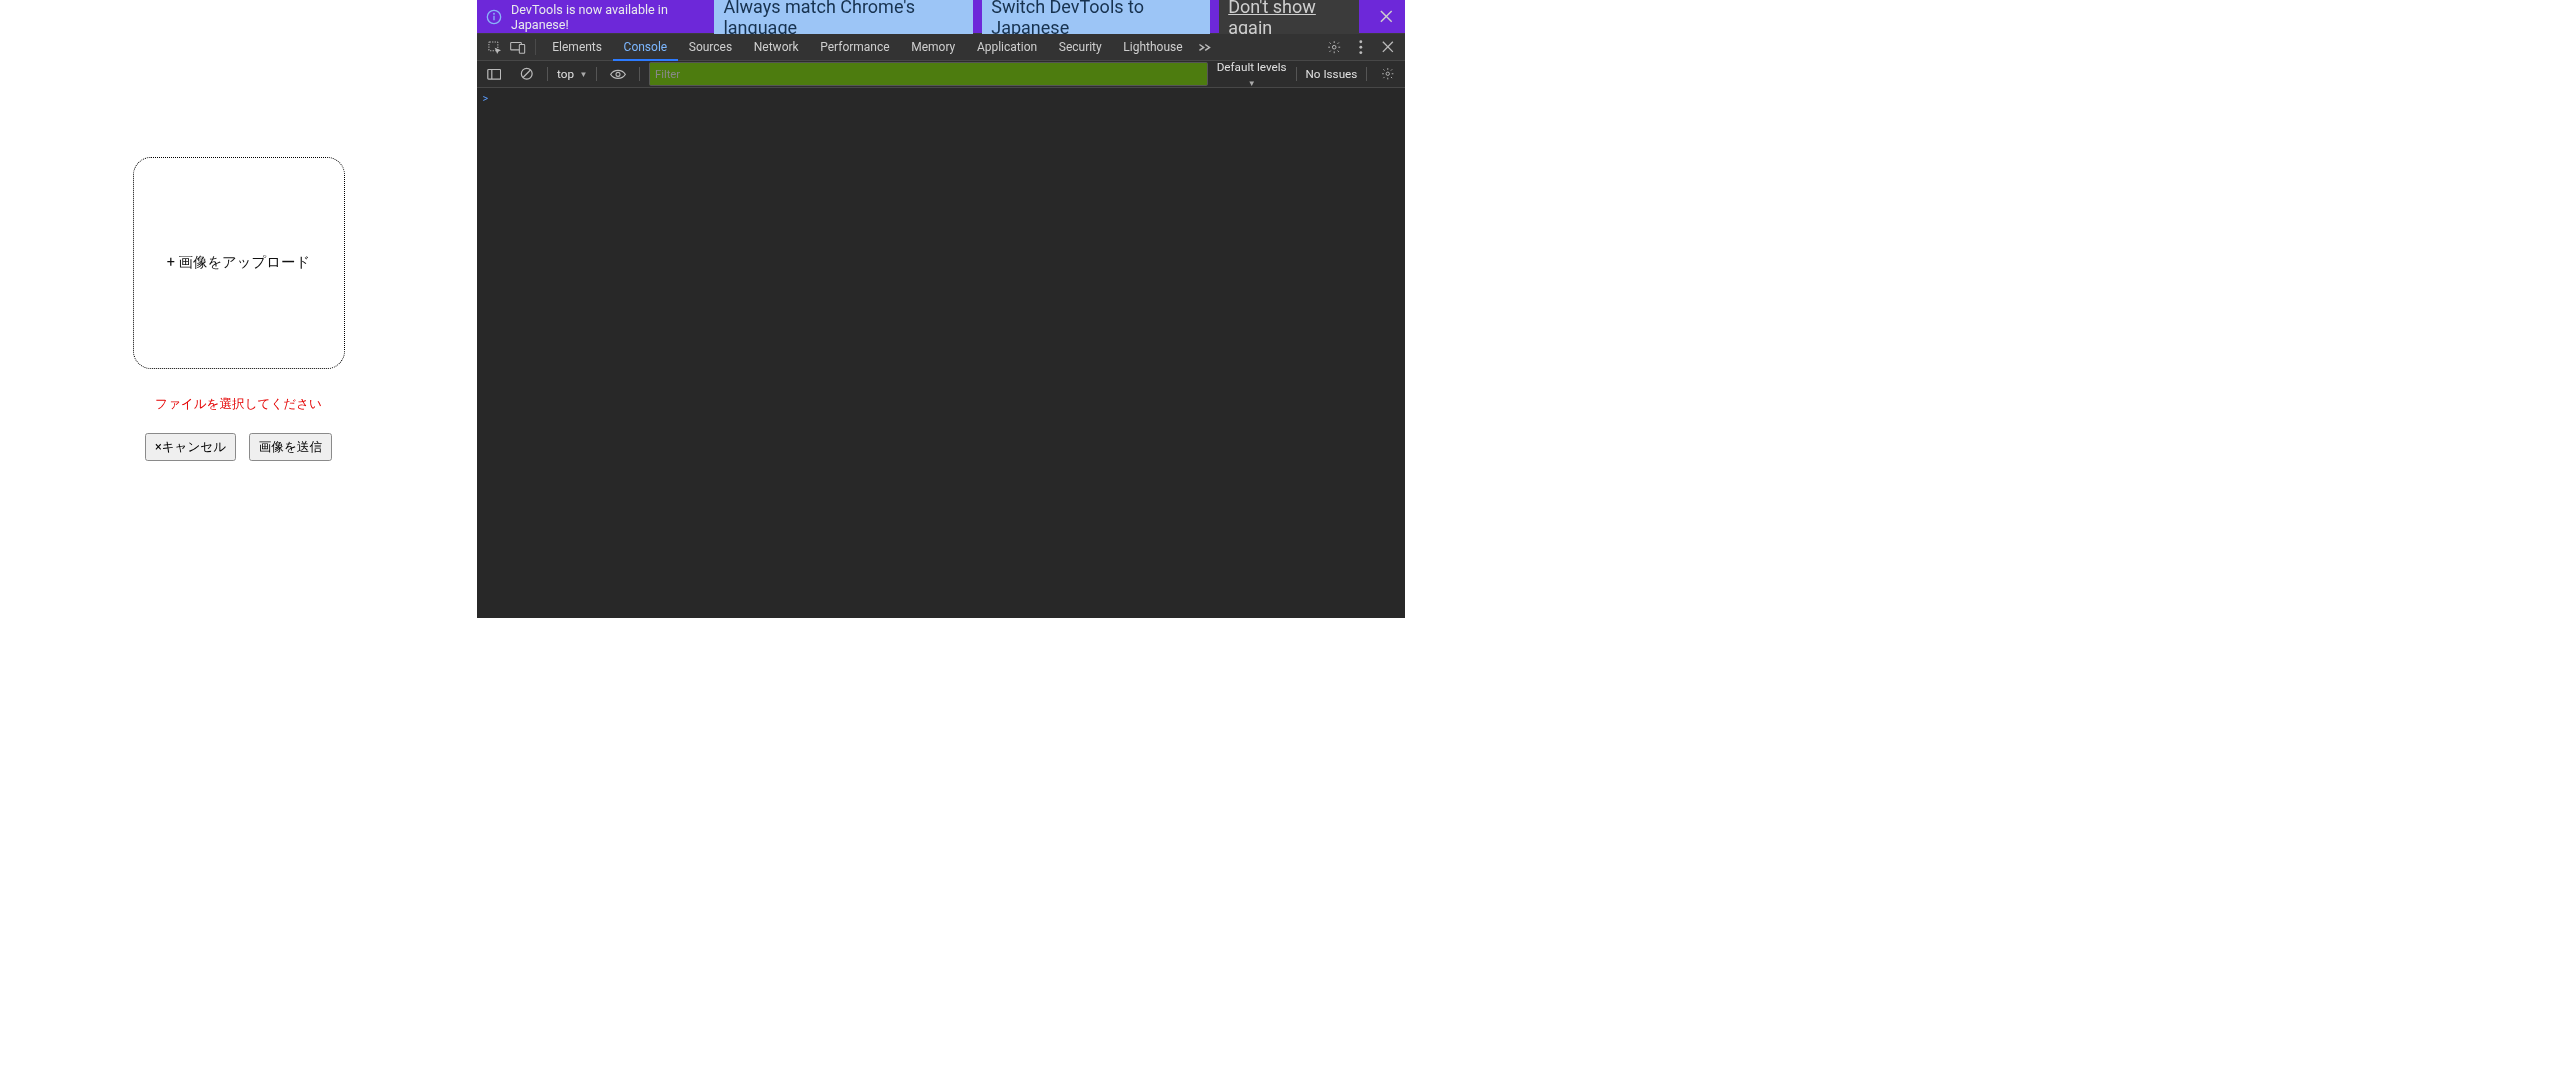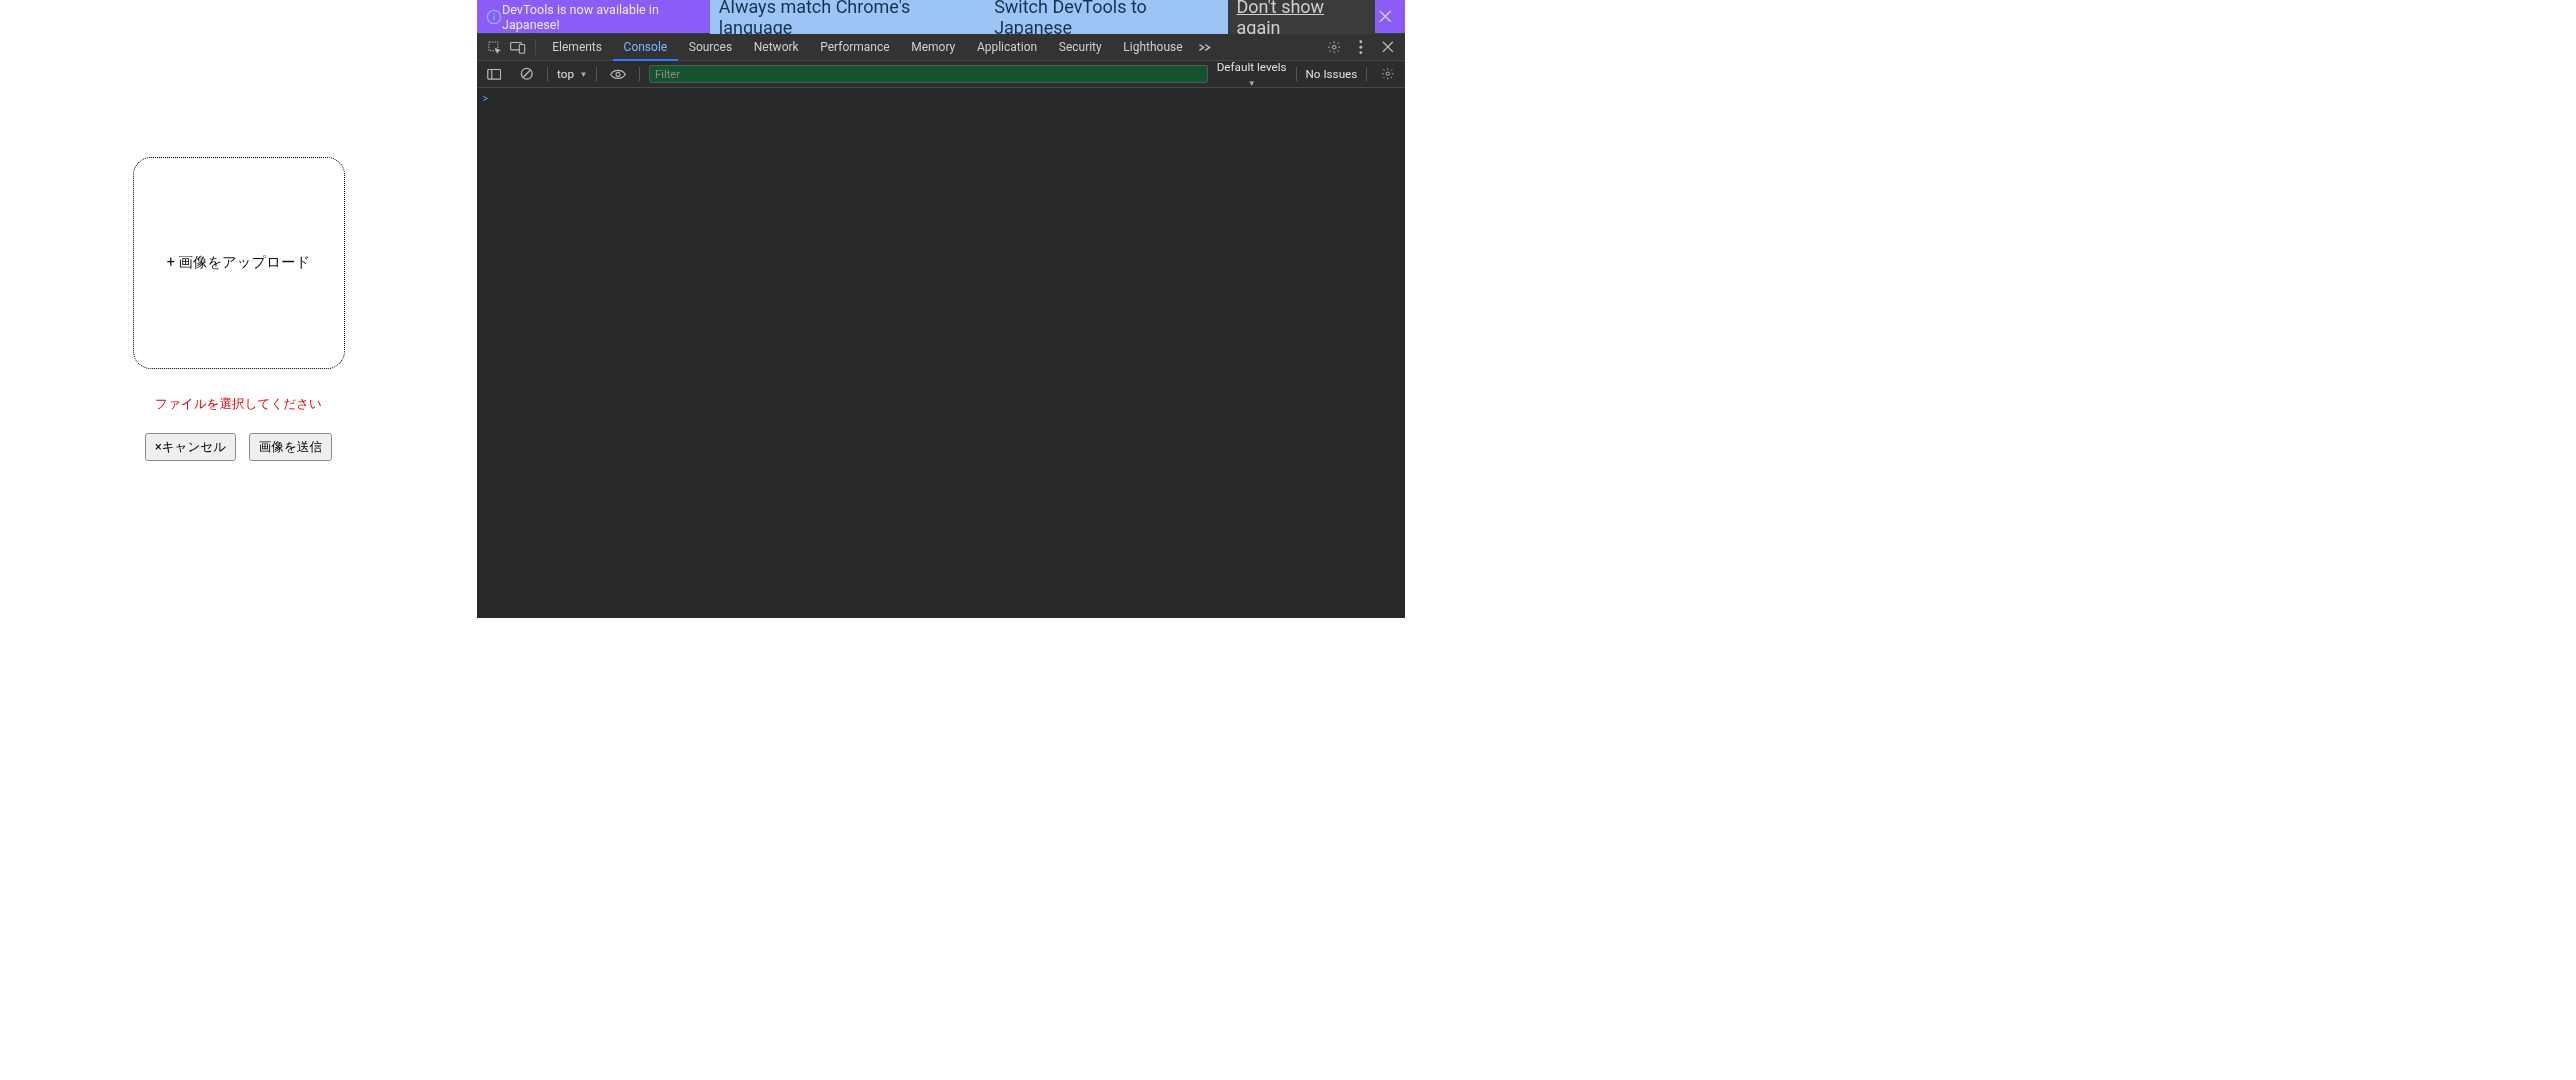--- a/index.html
+++ b/index.html
@@ -8,41 +8,41 @@
 
 .page-area { flex: 0 0 477px; height: 100%; background: #fff; display: flex; flex-direction: column; align-items: center; justify-content: center; gap: 20px; }
 .dropzone { width: 212px; height: 212px; border: 1.8px dotted #000; border-radius: 18px; display: flex; align-items: center; justify-content: center; cursor: pointer; }
 .dropzone-label { font-size: 14.4px; color: #111; }
 .error-msg { color: #e40000; font-size: 12.6px; margin-top: 7.2px; }
 .button-row { display: flex; gap: 12.6px; }
 .btn { background: #efefef; border: 0.9px solid #8a8a8a; border-radius: 2.7px; padding: 4.5px 9px; font-size: 12.6px; cursor: pointer; text-align: right; }
 
 
 .devtools { flex: 1; height: 100%; background: #282828; color: #cfcfcf; display: flex; flex-direction: column; font-size: 11.7px; }
-.dt-infobar { height: 34px; background: #8b5cf6; display: flex; align-items: center; padding: 0 9px; border-bottom: 0.9px solid #3c3c3c; }
+.dt-infobar { height: 34px; background: #6d28d9; display: flex; align-items: center; padding: 0 9px; gap: 9px; border-bottom: 0.9px solid #3c3c3c; }
 .info-icon { width: 16px; height: 16px; display:flex; align-items:center; justify-content:center; }
 .info-text { color: #e8eaed; font-size: 12.6px; }
 .pill { border-radius: 2.7px; padding: 4.5px 9px; font-size: 18px; cursor: pointer; }
 .pill-blue { background: #9cc5f6; color: #17324f; }
 .pill-grey { background: #3b3b3b; color: #cfcfcf; text-decoration: underline; }
 .spacer { flex:1; }
 .close-x { width:21.6px; height:21.6px; display:flex; align-items:center; justify-content:center; cursor:pointer; color:#cfcfcf; }
 
 .dt-tabs { height: 27px; background: #333333; display: flex; align-items: stretch; border-bottom: 0.9px solid #474747; padding-left: 6px; }
 .tool-icon { width: 23.4px; height: 27px; display:flex; align-items:center; justify-content:center; cursor:pointer; color:#bbb; }
 .tab-sep { width:0.9px; background:#4a4a4a; margin: 5.4px 5.4px; }
 .dt-tab { padding: 0 10.8px; display:flex; align-items:center; color:#cfcfcf; cursor:pointer; font-size: 12px; position:relative; }
 .dt-tab.active { color:#7cb7ff; }
 .dt-tab.active::after { content:""; position:absolute; left:0; right:0; bottom:-0.9px; height:1.8px; background:#2d7bff; }
 .tabs-right { margin-left:auto; display:flex; align-items:center; gap:3.6px; padding-right:5.4px; }
 
 .dt-console-toolbar { height: 27px; background: #2d2d2d; display:flex; align-items:center; padding: 0 5.4px; gap: 9px; border-bottom: 0.9px solid #474747; }
 .dropdown { display:flex; align-items:center; gap:5.4px; cursor:pointer; color:#e0e0e0; font-size:11.7px; }
 .tri { font-size:8px; color:#aaa; }
-.filter-input { flex:1; background:#14532d; border:0.9px solid #555; border-radius:1.8px; height:18px; color:#ccc; padding: 0 5.4px; font-size:11.3px; }
+.filter-input { flex:1; background:#4d7c0f; border:0.9px solid #555; border-radius:1.8px; height:24px; color:#ccc; padding: 0 5.4px; font-size:11.3px; }
 .filter-input::placeholder { color:#888; }
 .levels { color:#e0e0e0; font-size:11.7px; display:flex; align-items:center; gap:5.4px; cursor:pointer; white-space:nowrap;flex-direction:column; }
 .issues { color:#e0e0e0; font-size:11.7px; white-space:nowrap; cursor:pointer; }
 .vr { width:0.9px; height:14.4px; background:#555; }
 
 .dt-console-body { flex:1; background:#282828; padding: 3.6px 5.4px; font-family: Menlo, Consolas, monospace; font-size:10.8px; color:#5b9dff; }
 .prompt-caret { color:#5b9dff; }
 
 svg { display:block; }
 </style>

